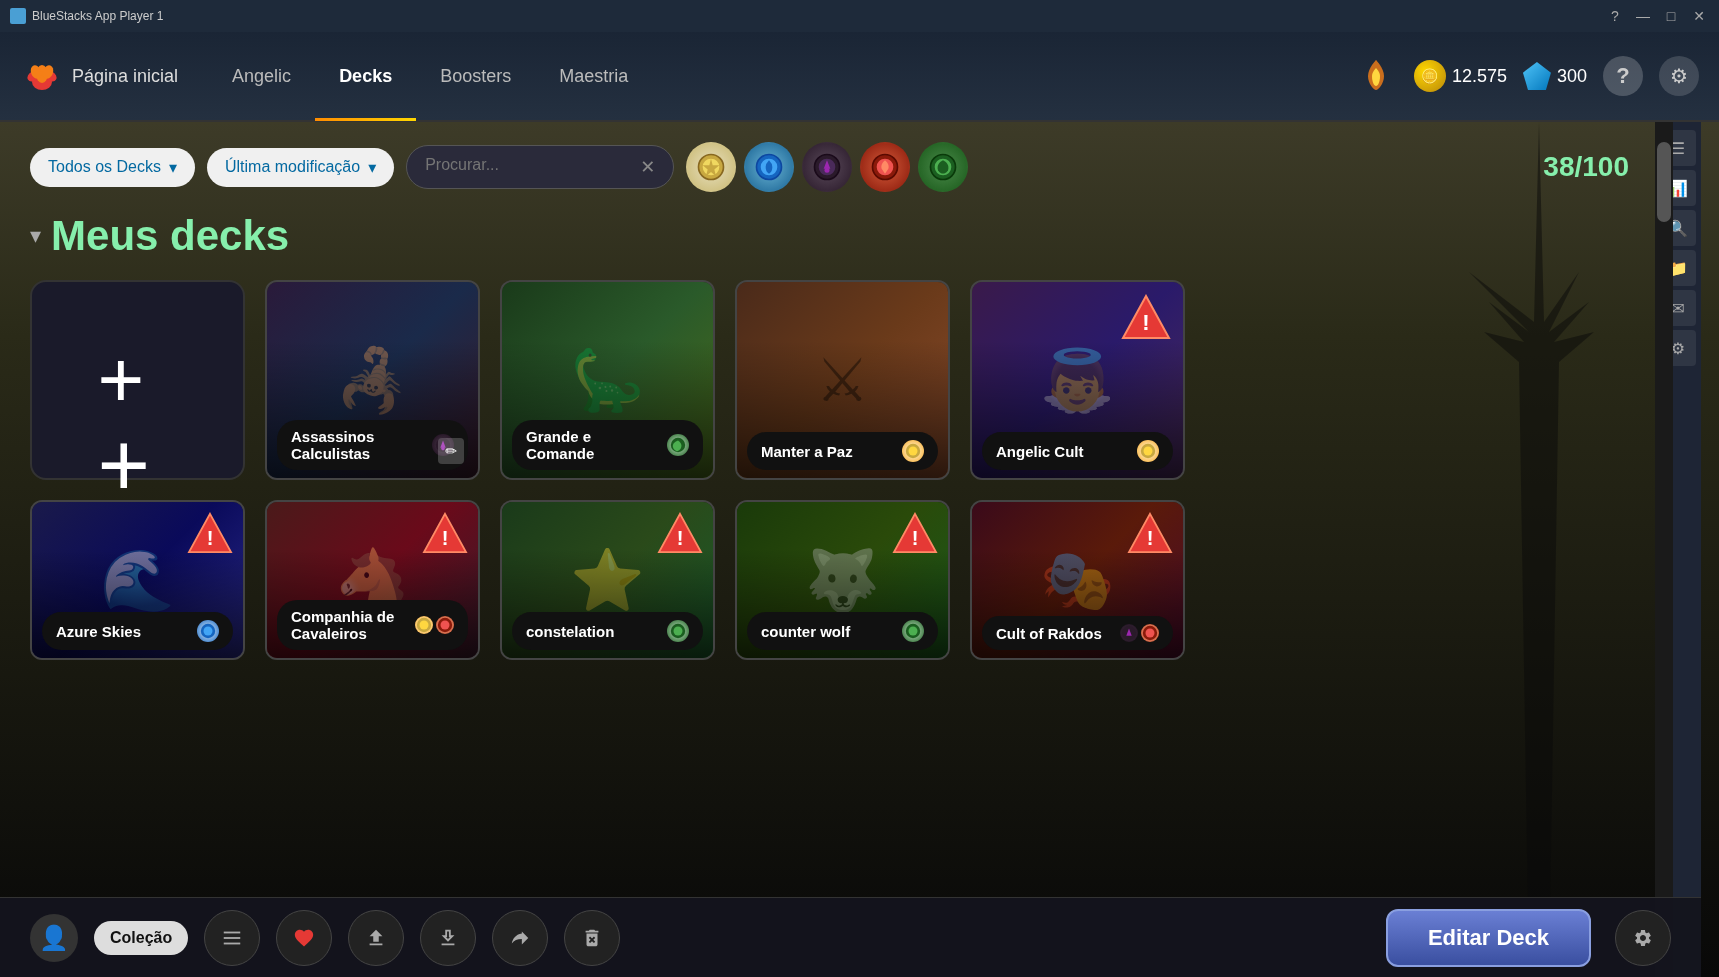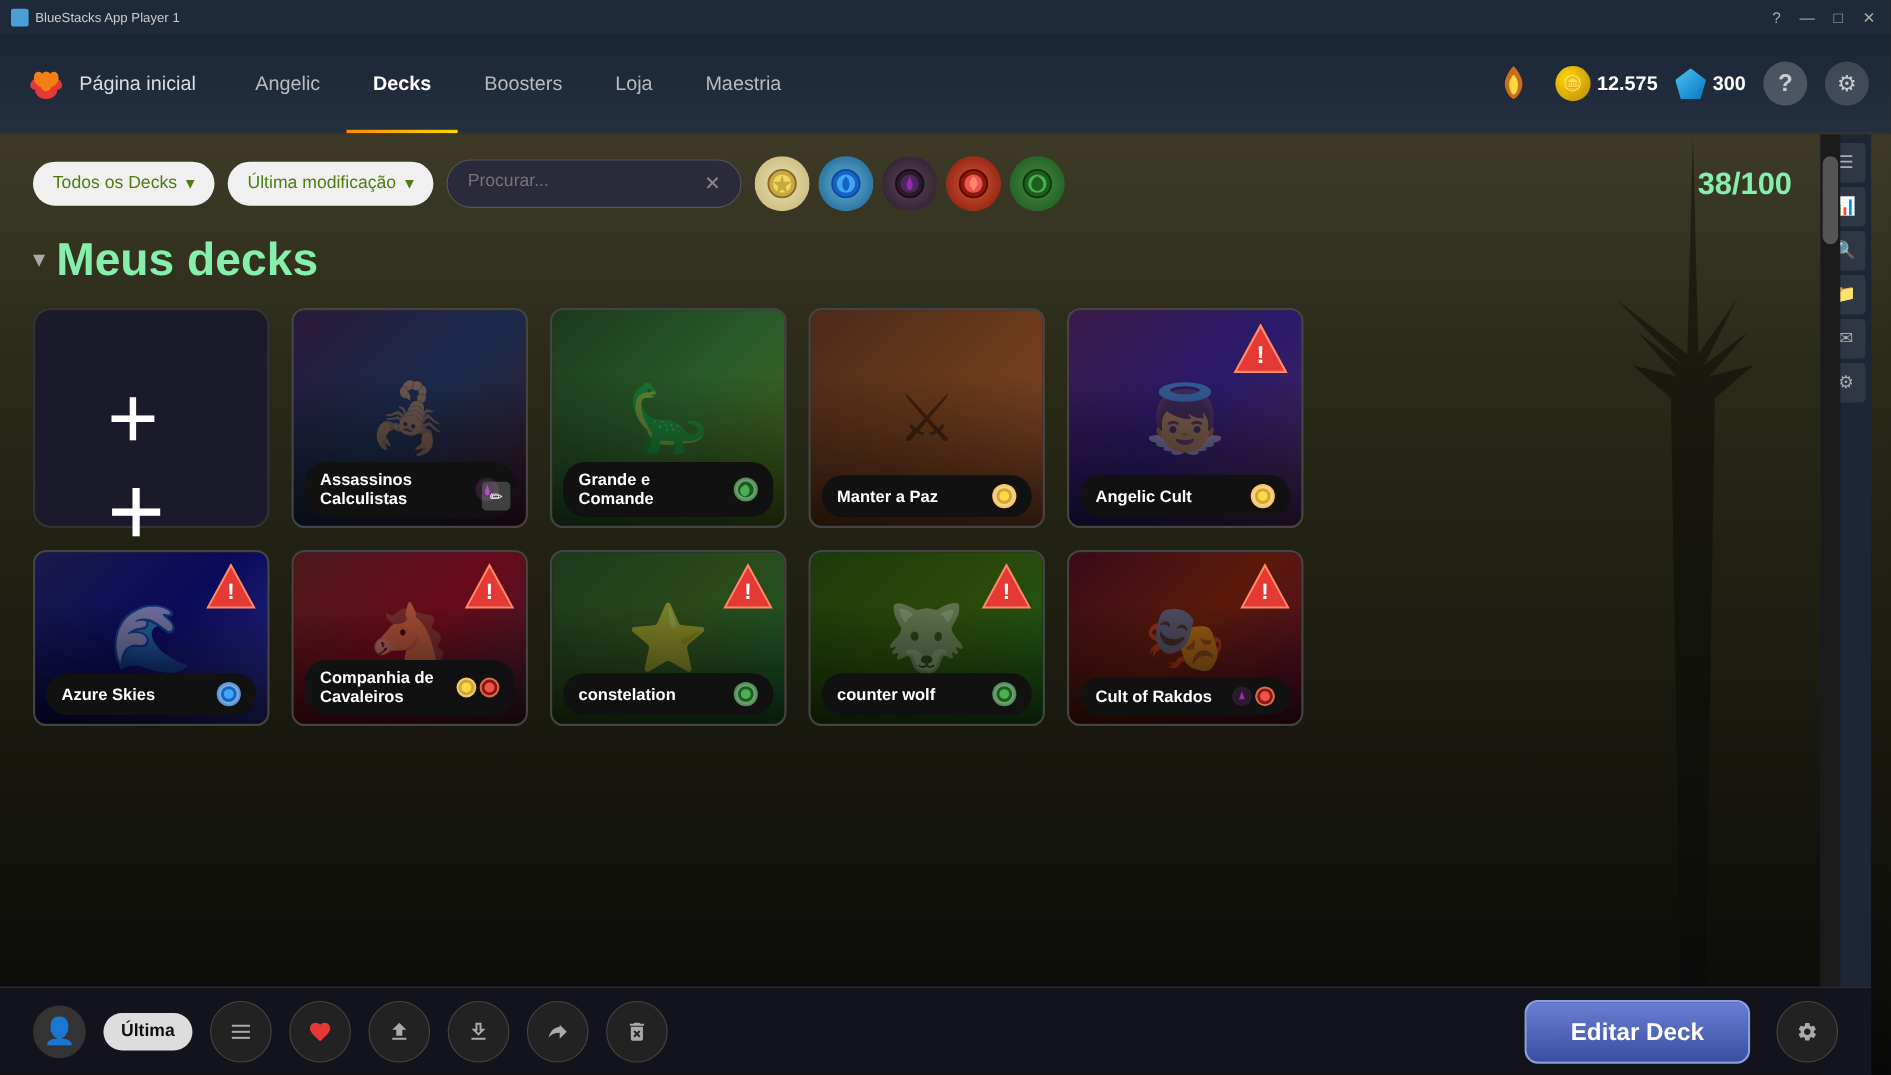--- a/index.html
+++ b/index.html
@@ -122,21 +122,21 @@
       border-radius: 50%;
       background: radial-gradient(circle at 35% 35%, #ffd700, #b8860b);
       display: flex;
       align-items: center;
       justify-content: center;
       font-size: 14px;
     }
     .currency-value {
       color: #fff;
       font-size: 18px;
-      font-weight: 700;
+      font-weight: 400;
       text-align: right;
     }
     .nav-icon-btn {
       width: 40px;
       height: 40px;
       border-radius: 50%;
       background: rgba(255,255,255,0.15);
       display: flex;
       align-items: center;
       justify-content: center;
@@ -224,21 +224,21 @@
       border: none;
       border-radius: 24px;
       padding: 10px 18px;
       font-size: 16px;
       font-weight: 500;
       cursor: pointer;
       display: flex;
       align-items: center;
       gap: 8px;
       white-space: nowrap;
-      color: #4d7c0f;
+      color: #0369a1;
     }
     .search-box {
       background: #2a2a3a;
       border: 1px solid #555;
       border-radius: 24px;
       padding: 10px 18px;
       font-size: 16px;
       color: #aaa;
       display: flex;
       align-items: flex-start;
@@ -524,21 +524,20 @@
       <ellipse cx="22" cy="20" rx="6" ry="9" fill="#f57f17"></ellipse>
       <ellipse cx="16" cy="18" rx="5" ry="7" fill="#f57f17" transform="rotate(-20 16 18)"></ellipse>
       <ellipse cx="28" cy="18" rx="5" ry="7" fill="#f57f17" transform="rotate(20 28 18)"></ellipse>
     </svg>
     <span class="nav-home">Página inicial</span>
   </div>
   <div class="nav-links">
     <div class="nav-link">Angelic</div>
     <div class="nav-link active">Decks</div>
     <div class="nav-link">Boosters</div>
-    <div class="nav-link">Loja</div>
     <div class="nav-link">Maestria</div>
   </div>
   <div class="nav-right">
 
     <div style="width:44px;height:44px;display:flex;align-items:center;justify-content:center;">
       <svg viewBox="0 0 44 44" width="44" height="44">
         <path d="M22 6 C22 6 30 14 30 22 C30 30 24 36 22 36 C20 36 14 30 14 22 C14 14 22 6 22 6Z" fill="#f57f17" opacity="0.8"></path>
         <path d="M22 14 C22 14 26 18 26 22 C26 28 24 32 22 32 C20 32 18 28 18 22 C18 18 22 14 22 14Z" fill="#ffd740"></path>
       </svg>
     </div>
@@ -887,21 +886,21 @@
             </div>
           </div>
         </div>
       </div>
     </div>
   </div>
 
   <div class="bottom-bar">
     <div class="bottom-avatar">👤</div>
     <div style="display:flex;align-items:center;gap:4px;background:#ddd;border-radius:30px;padding:8px 16px;cursor:pointer;">
-      <span style="font-size:16px;font-weight:600;color:#111;">Última</span>
+      <span style="font-size:16px;font-weight:600;color:#111;">Coleção</span>
     </div>
     <div class="bottom-btn">
       <svg viewBox="0 0 24 24" width="22" height="22" fill="#aaa">
           <rect x="3" y="5" width="18" height="2"></rect>
           <rect x="3" y="11" width="18" height="2"></rect>
           <rect x="3" y="17" width="18" height="2"></rect>
         </svg>
     </div>
     <div class="bottom-btn">
       <svg viewBox="0 0 24 24" width="22" height="22">

